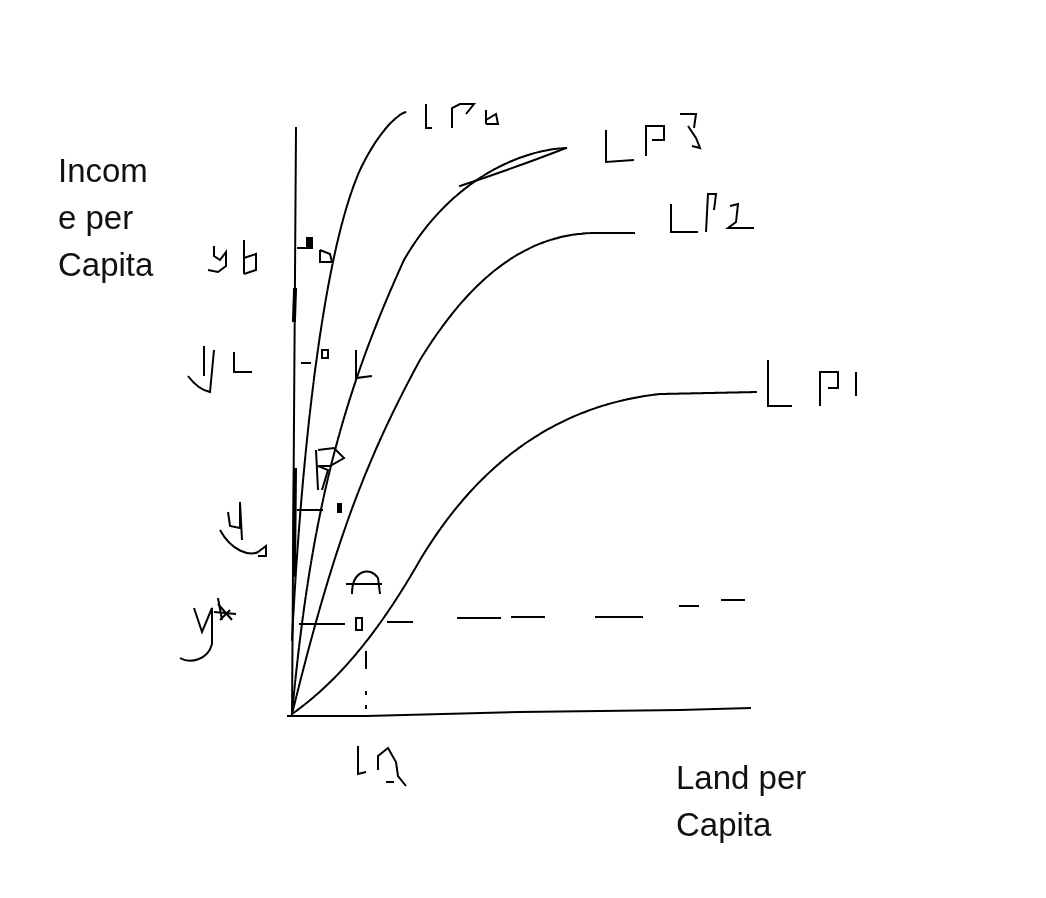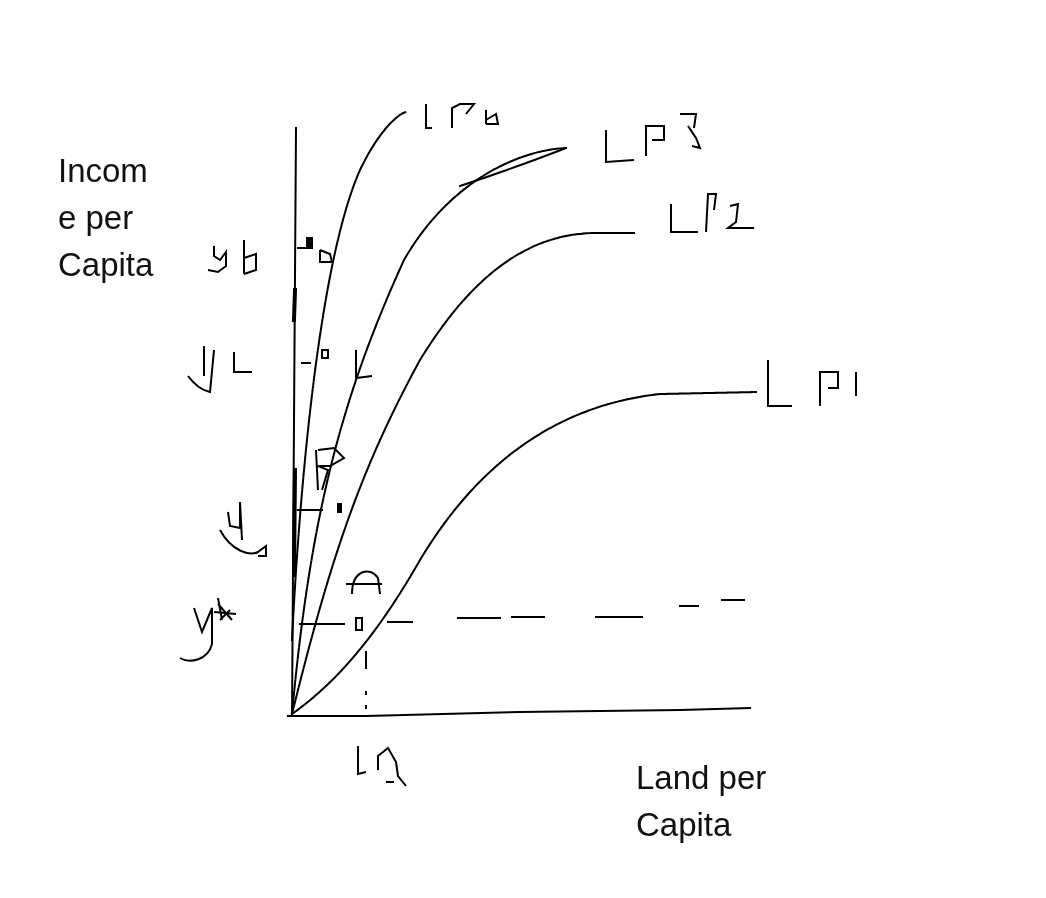--- a/index.html
+++ b/index.html
@@ -1,20 +1,20 @@
 <!DOCTYPE html>
 <html><head>
   <meta charset="utf-8">
   <style>
     html, body { margin: 0; padding: 0; background: #ffffff; }
     body { width: 1046px; height: 898px; position: relative; overflow: hidden; font-family: "Liberation Sans", sans-serif; }
     .canvas { position: absolute; left: 0; top: 0; width: 1046px; height: 898px; }
     .axis-title { position: absolute; font-family: "Liberation Sans", sans-serif; font-size: 33px; line-height: 47px; color: #111111; white-space: pre-line; }
     #y-axis-title { left: 58px; top: 147px; width: 130px; }
-    #x-axis-title { left: 636px; top: 754px; width: 200px; }
+    #x-axis-title { left: 676px; top: 754px; width: 200px; }
   </style>
 </head>
 <body>
 
 <div class="canvas">
   <div id="y-axis-title" class="axis-title">Incom
 e per
 Capita</div>
   <div id="x-axis-title" class="axis-title">Land per
 Capita</div>

